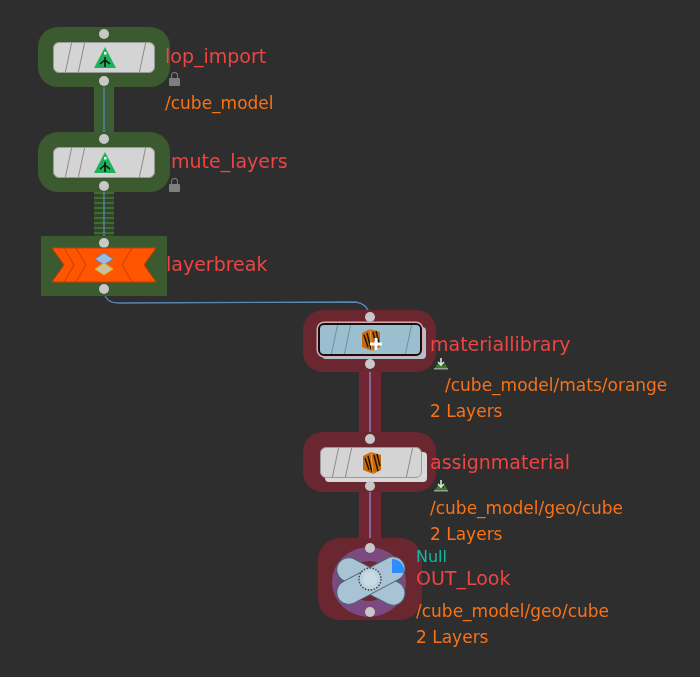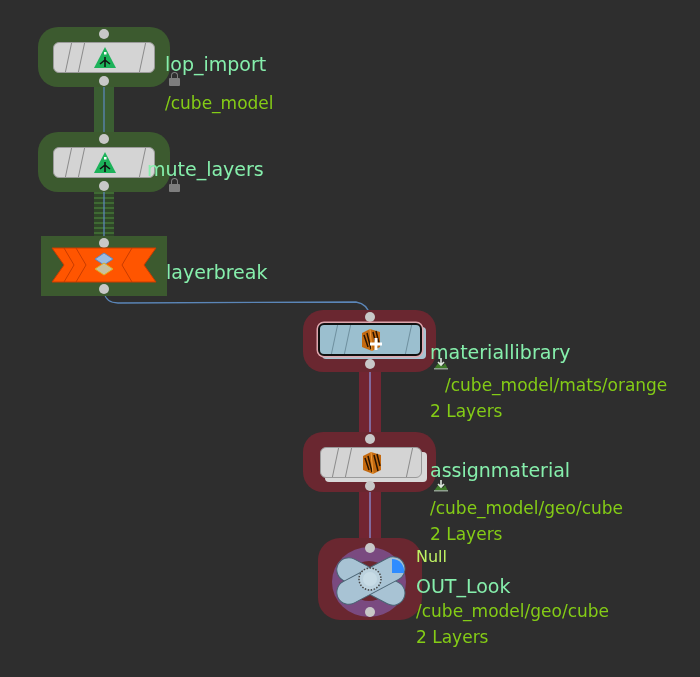--- a/index.html
+++ b/index.html
@@ -9,23 +9,23 @@
   }
   .abs { position:absolute; }
   .glow-green { background:#3c5a2f; border-radius:20px; }
   .glow-red { background:#6a2730; border-radius:20px; }
   .node-body {
     background:#d4d4d4; border:1px solid #9a9a9a; border-radius:6px; box-sizing:border-box;
     overflow:hidden;
   }
   .node-body .stripe { position:absolute; top:0; bottom:0; width:1px; background:#8a8a8a; transform:skewX(-12deg); }
   .conn { width:10px; height:10px; border-radius:50%; background:#c8c8c8; }
-  .label { color:#86efac; font-size:19px; white-space:nowrap;margin-top:8px; }
-  .path { color:#84cc16; font-size:17px; white-space:nowrap; }
-  .sub { color:#bef264; font-size:16px; white-space:nowrap; }
+  .label { color:#ef4444; font-size:19px; white-space:nowrap; }
+  .path { color:#f97316; font-size:17px; white-space:nowrap; }
+  .sub { color:#14b8a6; font-size:16px; white-space:nowrap; }
   .lock { width:11px; height:8px; background:#7e7e7e; border-radius:1px; }
   .lock::before { content:""; position:absolute; left:2px; top:-6px; width:5px; height:6px; border:1.5px solid #7e7e7e; border-bottom:none; border-radius:4px 4px 0 0; }
   .stamp { width:16px; height:13px; }
   svg.wires { position:absolute; left:0; top:0; }
 </style>
 </head>
 <body>
 
 <svg class="wires" width="700" height="677">
 
@@ -79,21 +79,21 @@
   <span class="stripe" style="left:14px"></span>
     <span class="stripe" style="left:27px"></span>
     <span class="stripe" style="left:88px"></span>
   <svg class="abs" style="left:38px;top:2px" width="26" height="26" viewBox="0 0 26 26">
     <polygon points="13,2 24,23 2,23" fill="#1db25a"></polygon>
     <rect x="12" y="7" width="2.5" height="2.5" fill="#fff"></rect>
     <path d="M13 12 L13 22 M13 15 L8 19 M13 15 L18 19" stroke="#111" stroke-width="1.6" fill="none"></path>
   </svg>
 </div>
 <div class="abs conn" style="left:99px;top:181px;"></div>
-<div class="abs label" style="left:147px;top:150px;">mute_layers</div>
+<div class="abs label" style="left:171px;top:150px;">mute_layers</div>
 <div class="abs lock" style="left:169px;top:184px;"></div>
 
 <div class="abs" style="left:41px;top:236px;width:126px;height:60px;background:#3c5a2f;"></div>
 <div class="abs conn" style="left:99px;top:238px;"></div>
 <svg class="abs" style="left:50px;top:246px" width="108" height="38" viewBox="0 0 108 38">
   <polygon points="2,2 106,2 94,19 106,36 2,36 14,19" fill="#ff5500" stroke="#c83c00" stroke-width="1"></polygon>
   <path d="M14 2 L24 19 L14 36 M26 2 L36 19 L26 36 M82 2 L72 19 L82 36" stroke="#c83c00" stroke-width="1" fill="none"></path>
   <g>
     <polygon points="54,7 63,13 54,19 45,13" fill="#9bbbe0" stroke="#5d86c0" stroke-width="1"></polygon>
     <polygon points="54,17 63,23 54,29 45,23" fill="#c8c0a0" stroke="#e0b020" stroke-width="1"></polygon>

